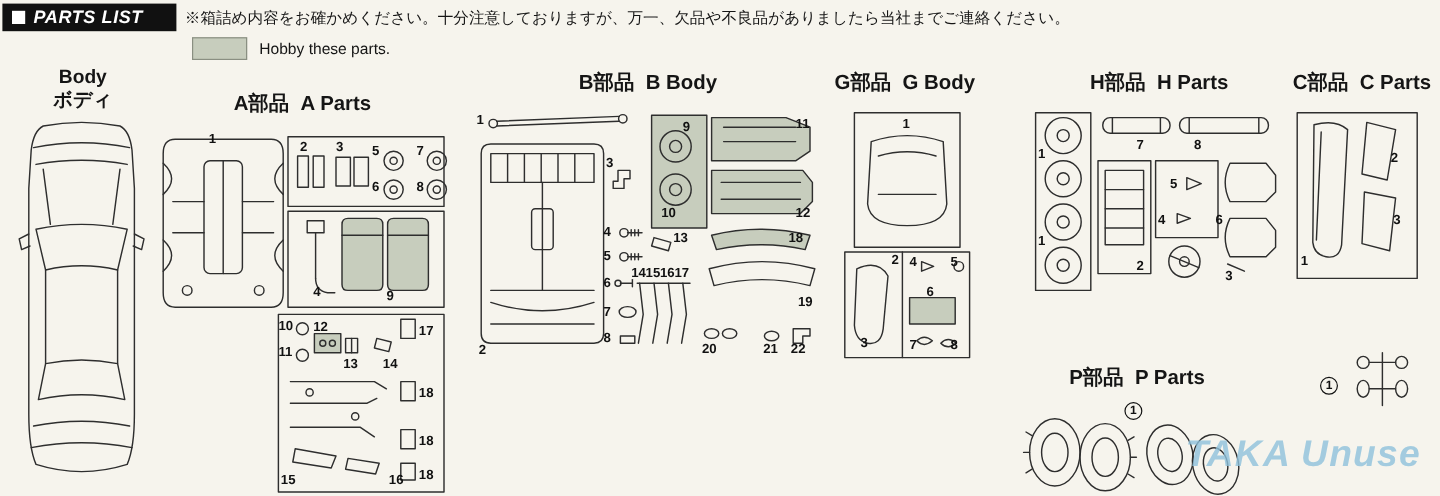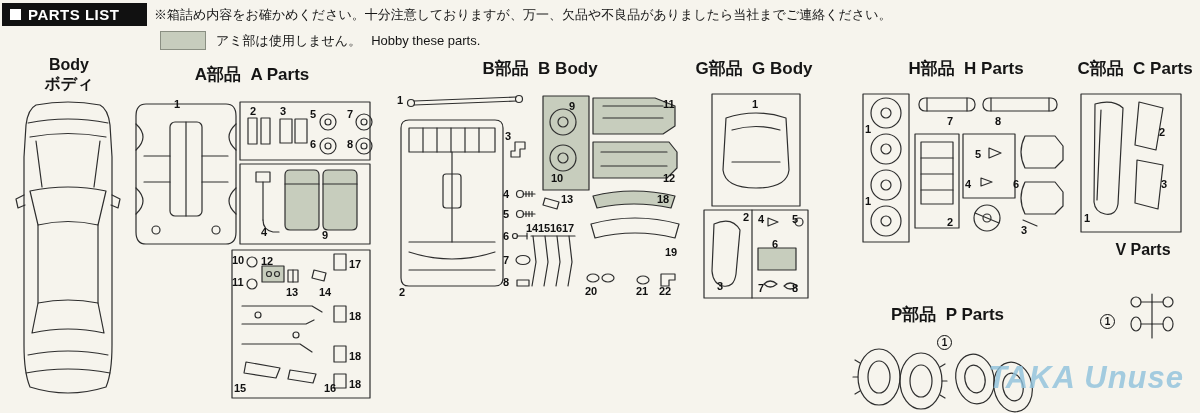--- a/index.html
+++ b/index.html
@@ -7,21 +7,21 @@
   body {
     position:relative;
     background:var(--bg,#f6f4ed);
     font-family:"Liberation Sans", sans-serif;
     color:#151515;
     overflow:hidden;
   }
   .badge {
     position:absolute; left:2px; top:3px; width:145px; height:23px;
     background:#111; color:#fff; display:flex; align-items:center; gap:7px;
-    padding-left:8px; font-weight:bold; font-size:15px; letter-spacing:.5px;
+    padding-left:8px; font-weight:bold; font-size:15px; letter-spacing:.5px;font-style:italic;
   }
   .badge-square { width:11px; height:11px; background:#fff; display:inline-block; flex:0 0 auto; }
   .notice { position:absolute; left:154px; top:6px; font-size:13px; white-space:nowrap; }
   .unuse-row { position:absolute; left:160px; top:31px; display:flex; align-items:center; gap:10px; font-size:13px; white-space:nowrap; }
   .swatch { width:46px; height:19px; background:var(--shade,#c7cdbd); border:1px solid #8a8f82; flex:0 0 auto; }
   .sec { position:absolute; }
   .sec-title { font-weight:bold; font-size:17px; text-align:center; white-space:pre; }
   .sec-title.sm { font-size:16px; line-height:1.2; }
   .art { position:absolute; }
   svg path, svg rect, svg circle, svg line, svg ellipse {
@@ -36,21 +36,21 @@
     width:15px; height:15px; border:1.4px solid #111; border-radius:50%;
     text-align:center; line-height:13px; font-size:10px;
   }
   .watermark {
     position:absolute; left:988px; top:360px; font-size:31px; font-weight:bold;
     font-style:italic; letter-spacing:1px; color:var(--wm,#8fc2dc); opacity:.8;
   }
   
   #sec-body { left:8px;   top:55px;  width:122px; }
   #sec-body .art { left:6px;  top:42px; }
-  #sec-a    { left:128px; top:63px;  width:248px; }
+  #sec-a    { left:128px; top:75px;  width:248px; }
   #sec-a .art { left:0;   top:31px; width:246px; height:308px; }
   #sec-b    { left:392px; top:57px;  width:296px; }
   #sec-b .art { left:1px; top:33px; width:295px; height:215px; }
   #sec-g    { left:694px; top:57px;  width:120px; }
   #sec-g .art { left:6px; top:33px; width:112px; height:212px; }
   #sec-h    { left:856px; top:57px;  width:220px; }
   #sec-h .art { left:1px; top:33px; width:218px; height:156px; }
   #sec-c    { left:1072px; top:57px; width:126px; }
   #sec-c .art { left:3px; top:33px; width:122px; height:150px; }
   #sec-v    { left:1090px; top:240px; width:106px; }
@@ -63,21 +63,20 @@
 </head>
 <body>
 
 <div class="badge">
   <span class="badge-square"></span>
   <span>PARTS LIST</span>
 </div>
 <div class="notice">※箱詰め内容をお確かめください。十分注意しておりますが、万一、欠品や不良品がありましたら当社までご連絡ください。</div>
 <div class="unuse-row">
   <span class="swatch"></span>
-  <span>アミ部は使用しません。</span>
   <span>Hobby these parts.</span>
 </div>
 
 <div class="sec" id="sec-body">
   <div class="sec-title sm">Body</div>
   <div class="sec-title sm">ボディ</div>
   <div class="art">
     <svg width="108" height="305" viewBox="0 0 108 305">
       <path d="M22,8 Q54,2 86,8 Q94,12 96,28 L98,60 L98,248 Q98,276 92,290 Q54,302 16,290 Q10,276 10,248 L10,60 L12,28 Q14,12 22,8 Z"></path>
       <path d="M14,26 Q54,18 94,26"></path>
@@ -285,21 +284,20 @@
       <rect x="6" y="4" width="100" height="138"></rect>
       <path d="M20,14 q18,-5 28,4 l-5,96 q-2,12 -13,10 q-10,-2 -11,-12 z"></path>
       <path d="M26,20 l-4,90"></path>
       <path d="M64,12 l24,6 l-7,42 l-21,-5 z"></path>
       <path d="M62,70 l26,5 l-5,44 l-23,-6 z"></path>
     </svg>
   <span class="pn" style="left: 84px; top: 36px;">2</span><span class="pn" style="left: 86px; top: 88px;">3</span><span class="pn" style="left: 9px; top: 122px;">1</span></div>
 </div>
 
 <div class="sec" id="sec-v">
-  <div class="sec-title sm">V Parts</div>
   <div class="art">
     <svg width="64" height="52" viewBox="0 0 64 52">
       <line x1="30" y1="4" x2="30" y2="48"></line>
       <circle cx="14" cy="12" r="5"></circle>
         <line x1="19" y1="12" x2="30" y2="12"></line>
       <circle cx="46" cy="12" r="5"></circle>
         <line x1="30" y1="12" x2="41" y2="12"></line>
       <ellipse cx="14" cy="34" rx="5" ry="7"></ellipse>
         <line x1="19" y1="34" x2="30" y2="34"></line>
       <ellipse cx="46" cy="34" rx="5" ry="7"></ellipse>

